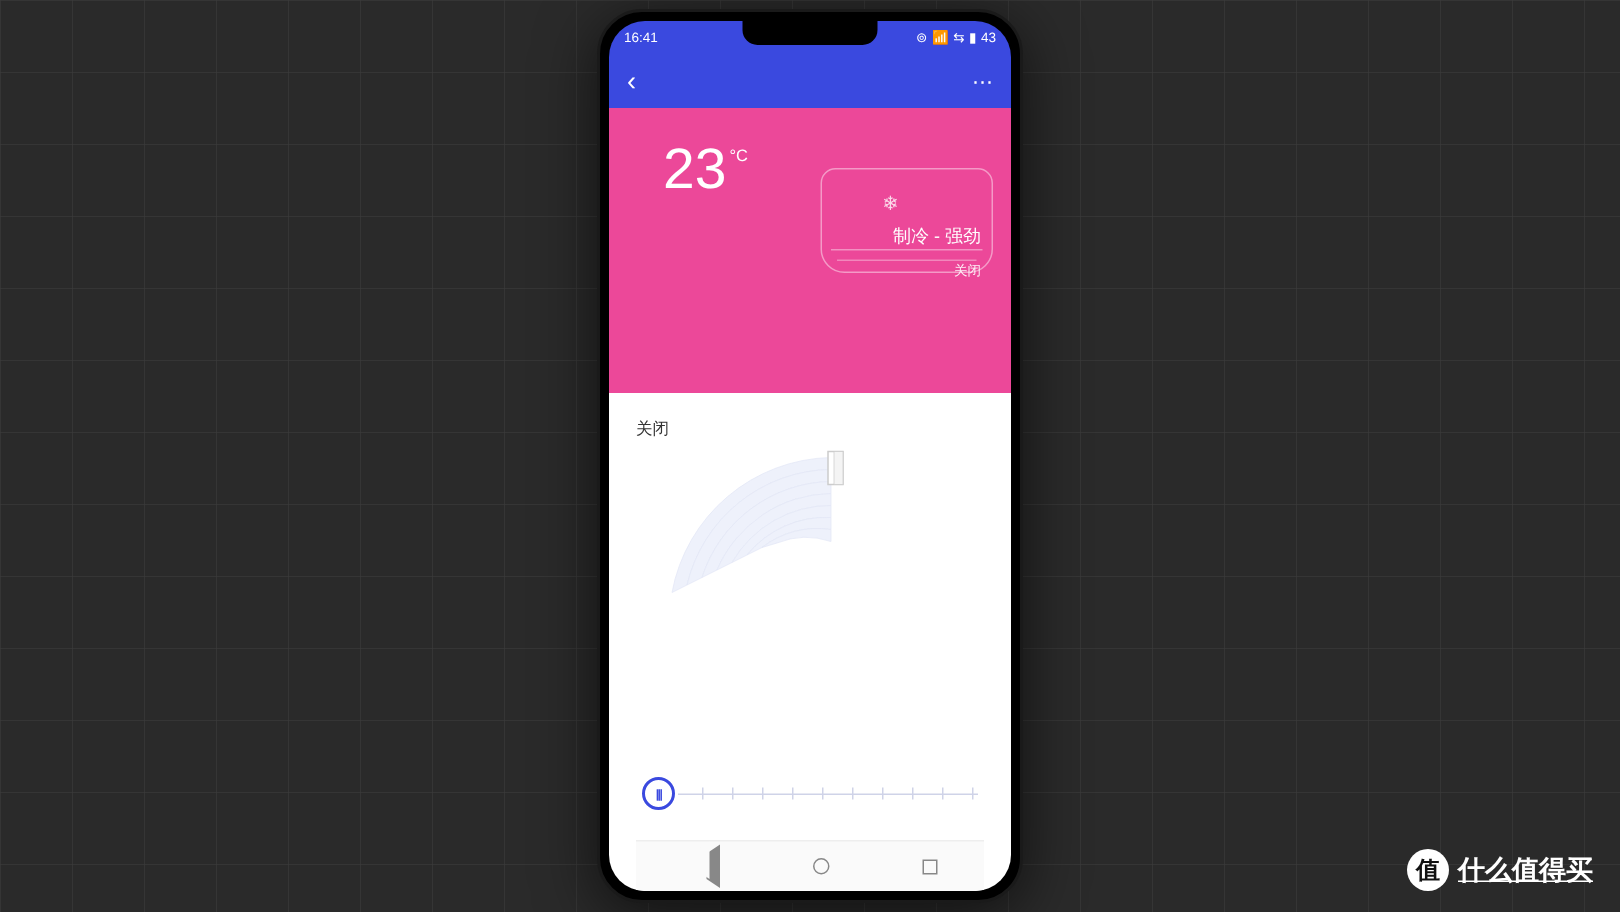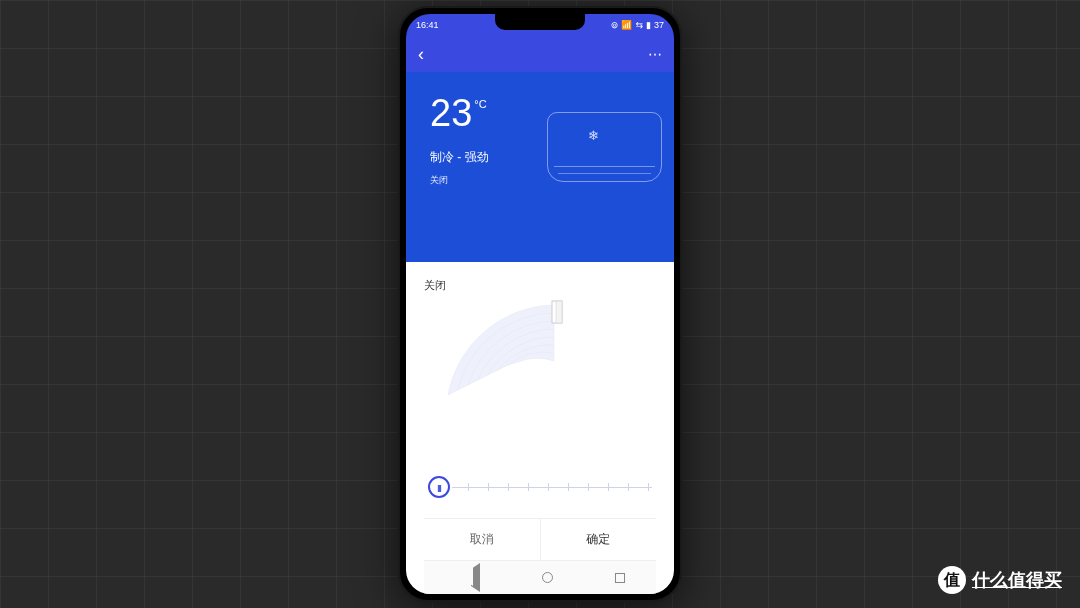--- a/index.html
+++ b/index.html
@@ -88,25 +88,26 @@
       text-align: center;
       font-size: 12px;
       font-weight: 400;
     }
     .header-more {
       position: absolute;
       right: 12px;
       font-size: 14px;
     }
     .blue-zone {
-      background: #1d4ed8;
+      background: #ec4899;
       flex: 0 0 190px;
       color: #fff;
-      padding: 22px 20px 0 24px;
-      position: relative;
+      padding: 22px 20px 0 36px;
+      position: relative;
+      text-align: right;
     }
     .temp-row { display: flex; align-items: flex-start; }
     .temp-value { font-size: 38px; font-weight: 300; line-height: 1; }
     .temp-unit { font-size: 11px; margin-left: 2px; margin-top: 4px; }
     .mode-text { font-size: 12px; margin-top: 17px; }
     .sub-text { font-size: 9px; margin-top: 8px; opacity: 0.9; }
     .ac-unit {
       position: absolute;
       right: 12px;
       top: 40px;
@@ -275,21 +276,21 @@
   <div class="screen">
     <div class="notch"></div>
 
     <div class="status-bar">
       <span>16:41</span>
       <span class="status-right">
         <span>⊚</span>
         <span>📶</span>
         <span>⇆</span>
         <span>▮</span>
-        <span>37</span>
+        <span>43</span>
       </span>
     </div>
 
     <div class="app-header">
       <span class="back-chevron">‹</span>
       <span class="header-more">⋯</span>
     </div>
 
     <div class="blue-zone">
       <div class="temp-row">
@@ -335,24 +336,20 @@
           <div class="slider-tick" style="left:38%"></div>
           <div class="slider-tick" style="left:48%"></div>
           <div class="slider-tick" style="left:58%"></div>
           <div class="slider-tick" style="left:68%"></div>
           <div class="slider-tick" style="left:78%"></div>
           <div class="slider-tick" style="left:88%"></div>
           <div class="slider-tick" style="left:98%"></div>
         </div>
       </div>
 
-      <div class="button-row">
-        <button>取消</button>
-        <button>确定</button>
-      </div>
 
       <div class="nav-bar">
         <span>
           <span class="nav-tri"><span class="nav-tri-inner"></span></span>
         </span>
         <span class="nav-circle"></span>
         <span class="nav-square"></span>
       </div>
     </div>
   </div>

